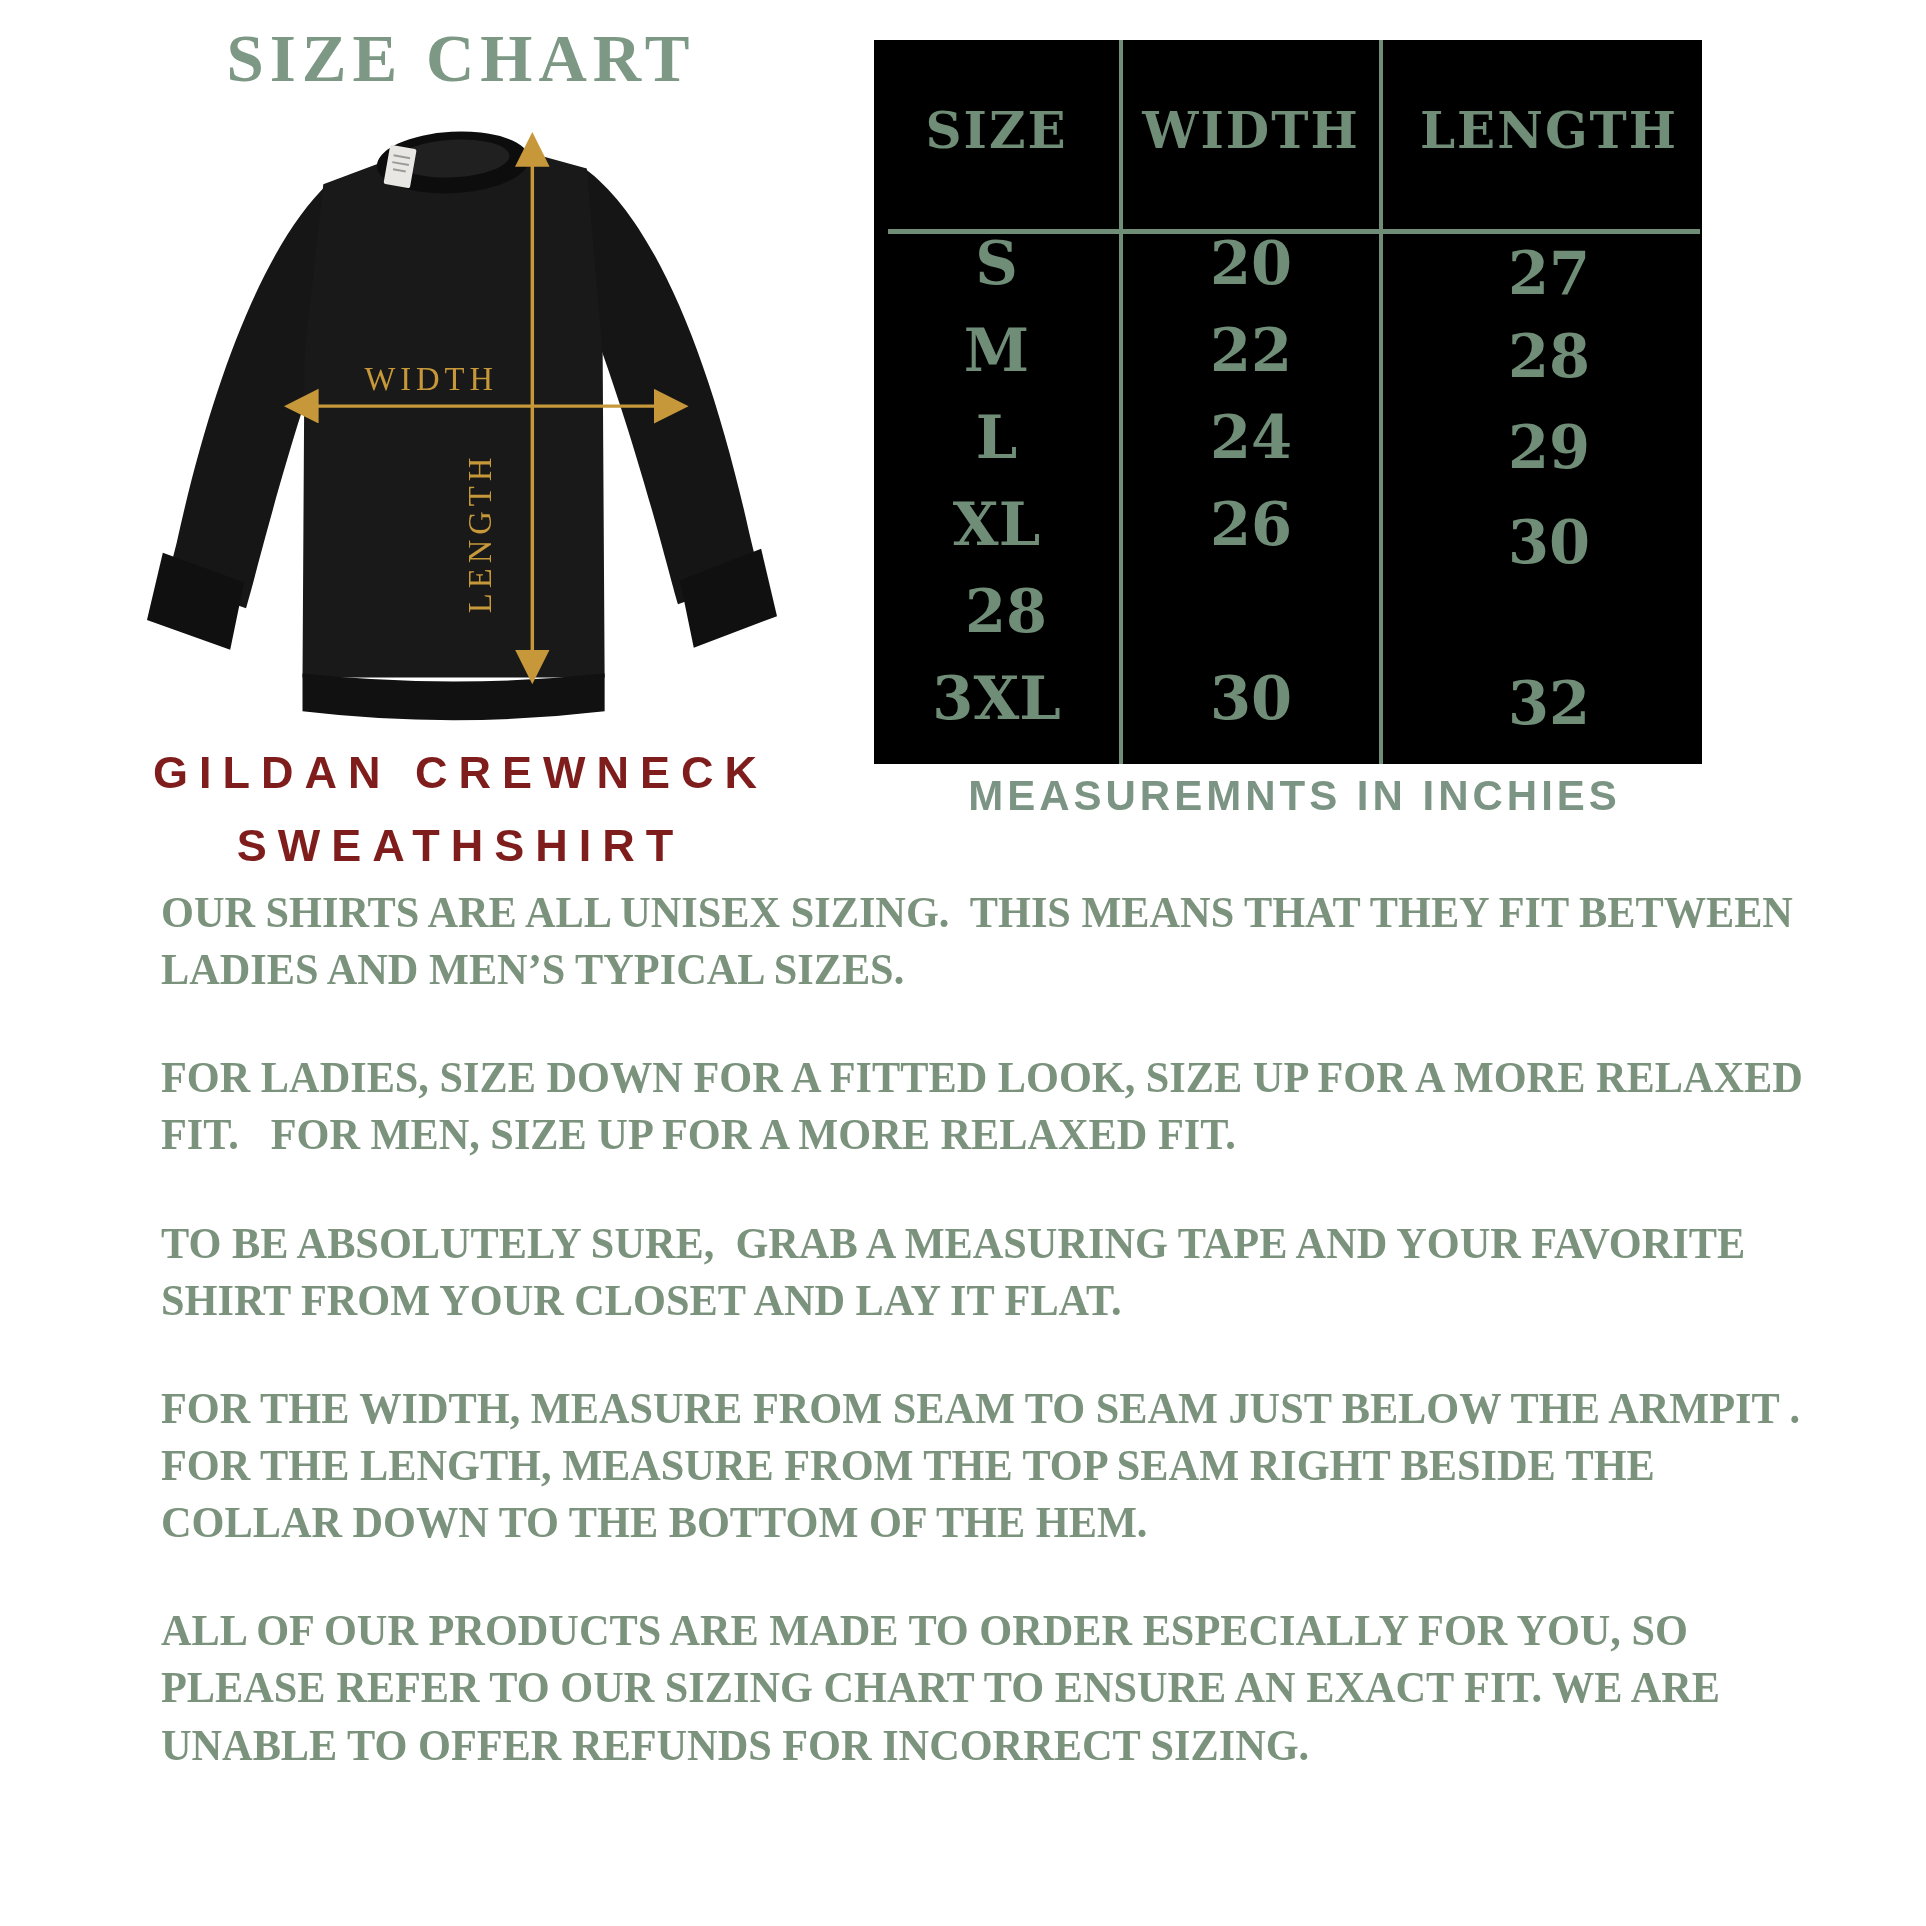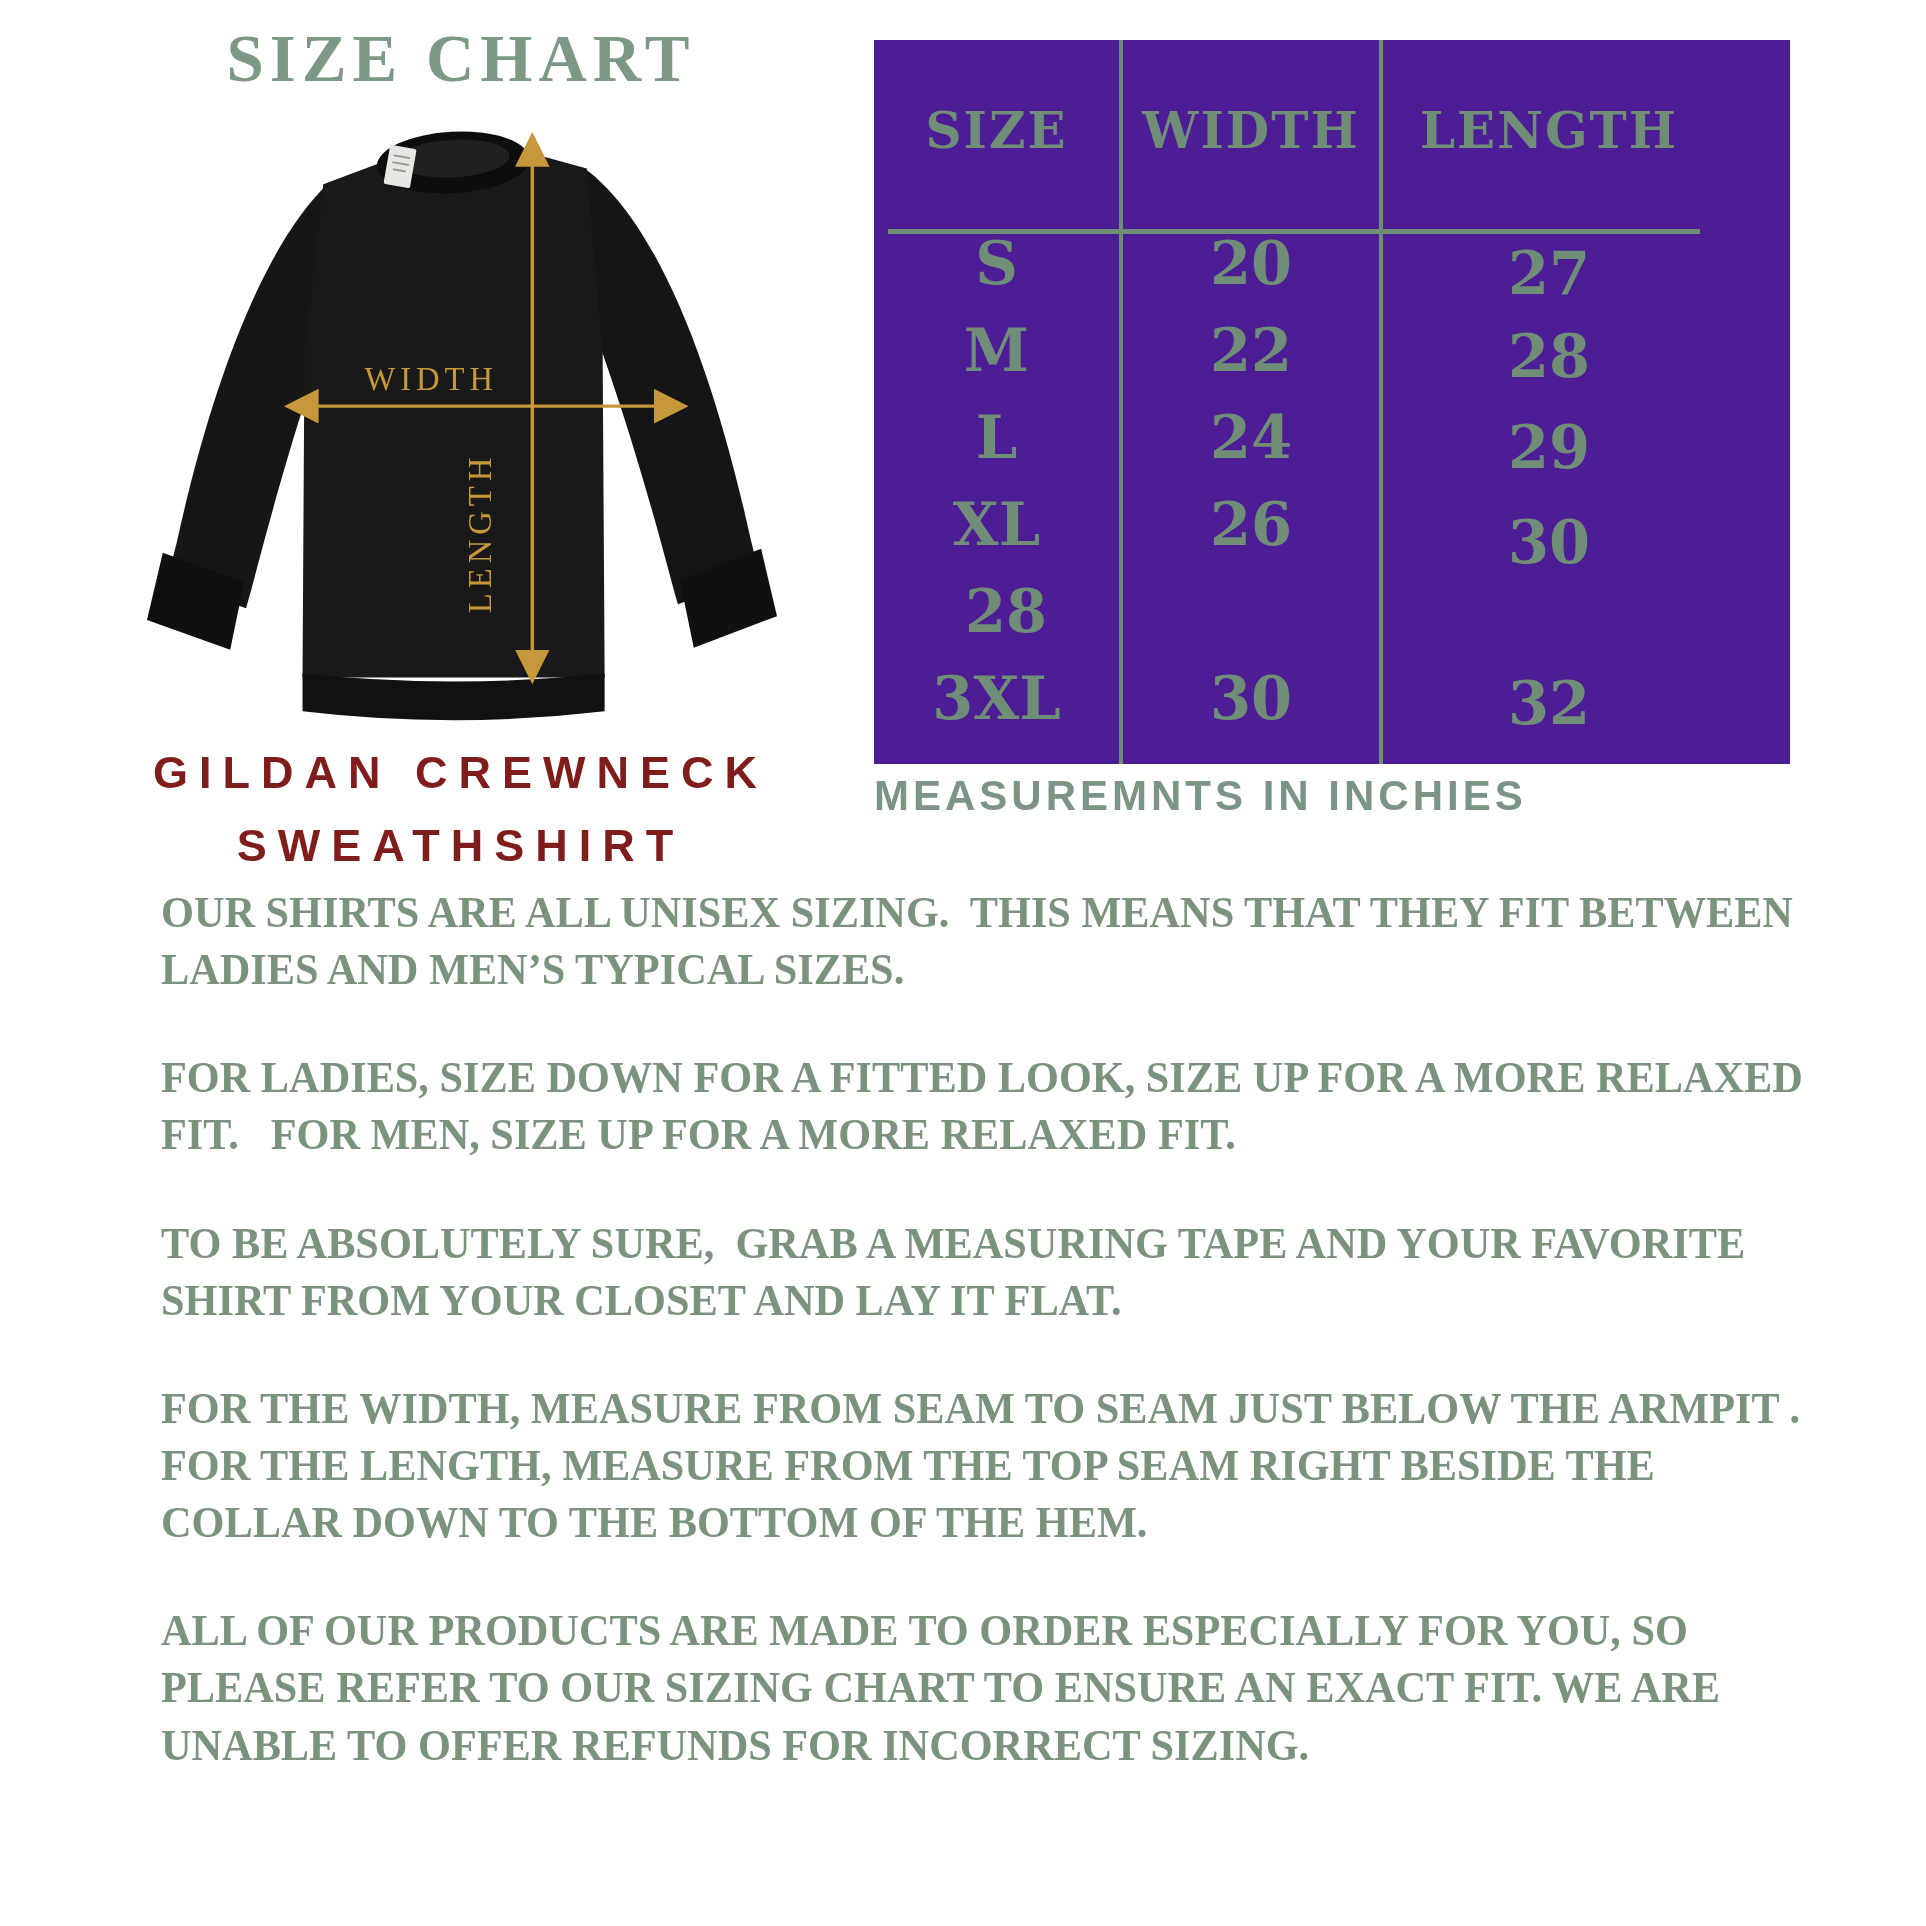--- a/index.html
+++ b/index.html
@@ -9,21 +9,21 @@
   
   .title{position:absolute;left:139px;top:20px;width:644px;text-align:center;
          font-family:"Liberation Serif",serif;font-weight:700;font-size:67px;
          letter-spacing:6px;color:#7d9884;}
   .figure{position:absolute;left:139px;top:105px;width:644px;height:632px;}
   .fig-caption{position:absolute;left:94px;top:737px;width:733px;text-align:center;
          font-family:"Liberation Sans",sans-serif;font-weight:700;font-size:45px;
          letter-spacing:11px;color:#7f1d1d;line-height:1.62;}
 
   
-  .panel{position:absolute;left:874px;top:40px;width:916px;height:724px;background:#4c1d95;}
+  .panel{position:absolute;left:874px;top:40px;width:822px;height:724px;background:#000000;padding-left:6px;}
   .vdiv{position:absolute;top:0;height:100%;width:4px;background:#6f8d77;}
   .vdiv.d1{left:245px;} .vdiv.d2{left:505px;}
   .thead{position:absolute;left:0;top:0;width:100%;height:180px;display:flex;align-items:center;
          font-family:"DejaVu Serif","Liberation Serif",serif;font-weight:700;font-size:50px;
          letter-spacing:2px;color:#6f8d77;}
   .thead .hc{text-align:center;}
   .hc.c1{flex:0 0 245px;} .hc.c2{flex:0 0 264px;} .hc.c3{flex:0 0 332px;}
   .underline{position:absolute;left:14px;top:189px;width:812px;height:5px;background:#6f8d77;}
   .tbody{position:absolute;left:0;top:180px;width:100%;}
   .trow{display:flex;height:87px;align-items:center;
@@ -32,21 +32,21 @@
   .trow .tc{text-align:center;}
   .tc.c1{flex:0 0 245px;} .tc.c2{flex:0 0 264px;} .tc.c3{flex:0 0 332px;}
   
   .trow:nth-child(1) .tc.c3{transform:translateY(10px);}
   .trow:nth-child(2) .tc.c3{transform:translateY(6px);}
   .trow:nth-child(3) .tc.c3{transform:translateY(10px);}
   .trow:nth-child(4) .tc.c3{transform:translateY(18px);}
   .trow:nth-child(5) .tc.c3{transform:translate(20px,22px);}
   .trow:nth-child(6) .tc.c3{transform:translateY(5px);}
 
-  .measure-note{position:absolute;left:874px;top:772px;width:841px;text-align:left;
+  .measure-note{position:absolute;left:874px;top:772px;width:841px;text-align:center;
          font-family:"Liberation Sans",sans-serif;font-weight:700;font-size:42px;
          letter-spacing:4px;color:#7c9484;}
 
   
   .copy{position:absolute;left:161px;top:884px;width:1782px;
         transform:scaleX(0.94);transform-origin:left top;
         font-family:"Liberation Serif",serif;font-weight:700;font-size:45px;line-height:1.27;
         color:#7b937d;}
   .copy p{margin:0 0 51px 0;white-space:pre-wrap;}
 </style>

